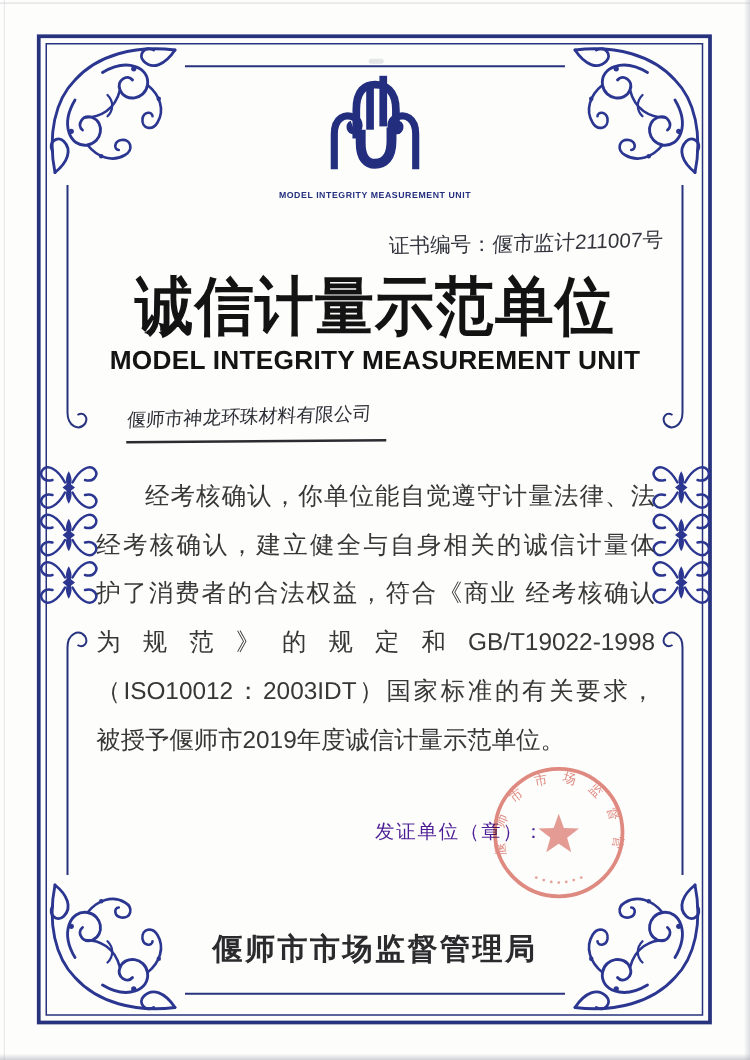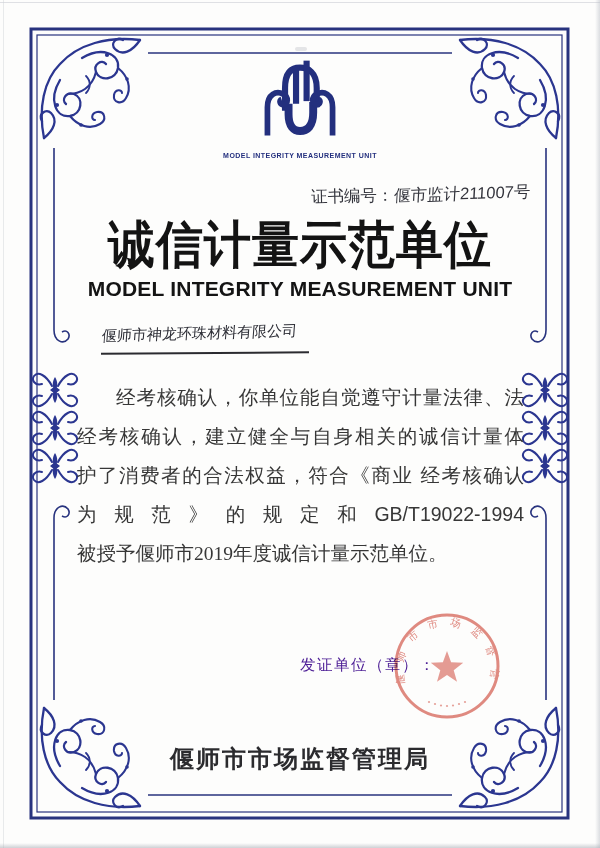--- a/index.html
+++ b/index.html
@@ -50,21 +50,21 @@
     position:absolute;left:101px;top:352px;width:208px;height:2px;background:#2b2b30;
     transform:rotate(-.4deg);
   }
 
   .body-text{
     position:absolute;left:77px;top:378px;width:447px;
     font-size:19.5px;line-height:39px;color:#373737;
   }
   .bline{text-align:justify;text-align-last:justify;}
   .bline.indent{padding-left:39px;}
-  .bline.last{text-align-last:left;font-family:Liberation Serif, serif;}
+  .bline.last{text-align-last:left;}
 
   .issuer{
     position:absolute;left:300px;top:655px;font-size:15.5px;color:#4c1d95;
     letter-spacing:1.5px;white-space:nowrap;
   }
 
   .seal{position:absolute;left:385px;top:604px;mix-blend-mode:multiply;opacity:.78;}
 
   .footer{
     position:absolute;left:0;top:743px;width:100%;text-align:center;
@@ -159,21 +159,22 @@
   <div class="title-cn">诚信计量示范单位</div>
   <div class="title-en">MODEL INTEGRITY MEASUREMENT UNIT</div>
 
   <div class="company">偃师市神龙环珠材料有限公司</div>
   <div class="company-underline"></div>
 
   <div class="body-text">
     <div class="bline indent">经考核确认，你单位能自觉遵守计量法律、法</div>
     <div class="bline">经考核确认，建立健全与自身相关的诚信计量体</div>
     <div class="bline">护了消费者的合法权益，符合《商业 经考核确认</div>
-    <div class="bline">为规范》的规定和GB/T19022-1994</div>
+    <div class="bline">为规范》的规定和GB/T19022-1998</div>
+    <div class="bline">（ISO10012：2003IDT）国家标准的有关要求，</div>
     <div class="bline last">被授予偃师市2019年度诚信计量示范单位。</div>
   </div>
 
   <div class="issuer">发证单位（章）：</div>
 
   <svg class="seal" width="124" height="124" viewBox="0 0 124 124" aria-hidden="true">
     <circle class="seal-stroke" stroke-width="3" cx="62" cy="62" r="51"></circle>
     <polygon class="seal-fill" opacity=".85" points="62,47 66.1,58.3 78.2,58.7 68.7,66.2 72,77.8 62,71 52,77.8 55.3,66.2 45.8,58.7 57.9,58.3"></polygon>
     <path id="sealArc" d="M21.9,84 A44,44 0 1 1 102.1,84" fill="none"></path>
     <text class="seal-text">

